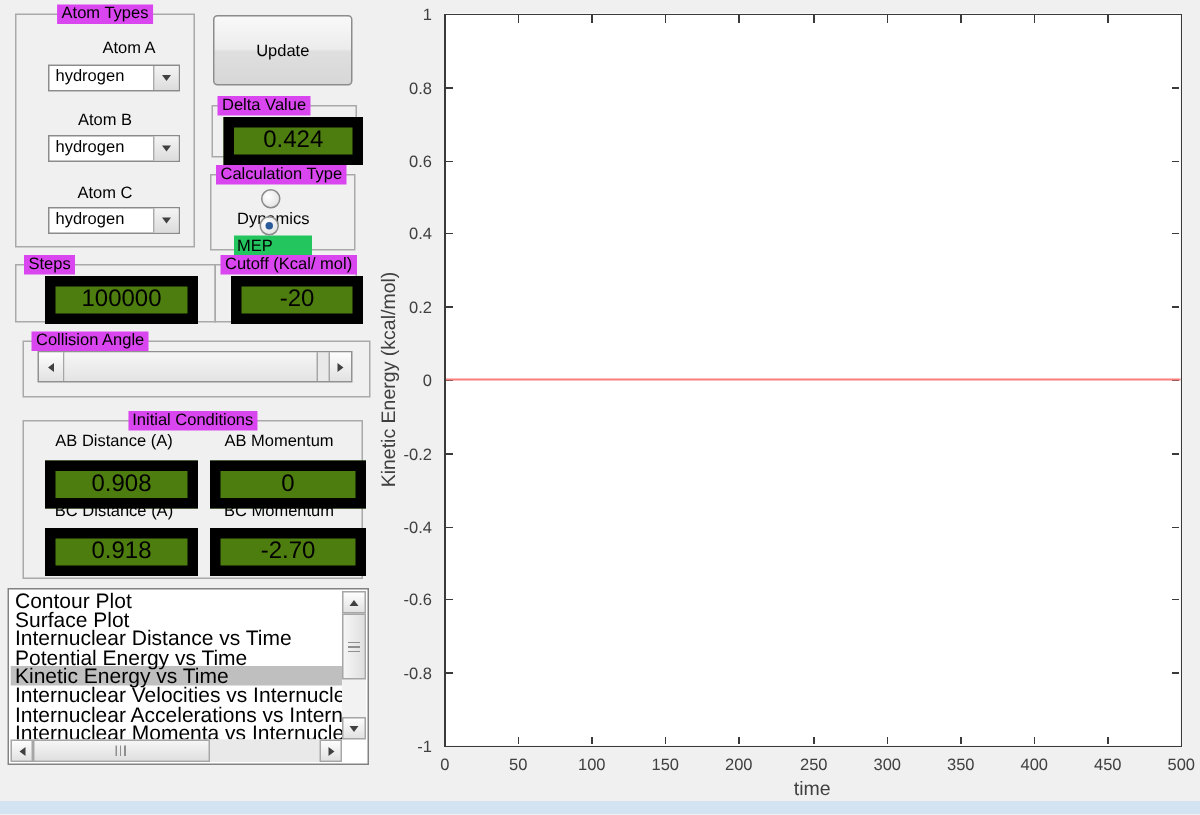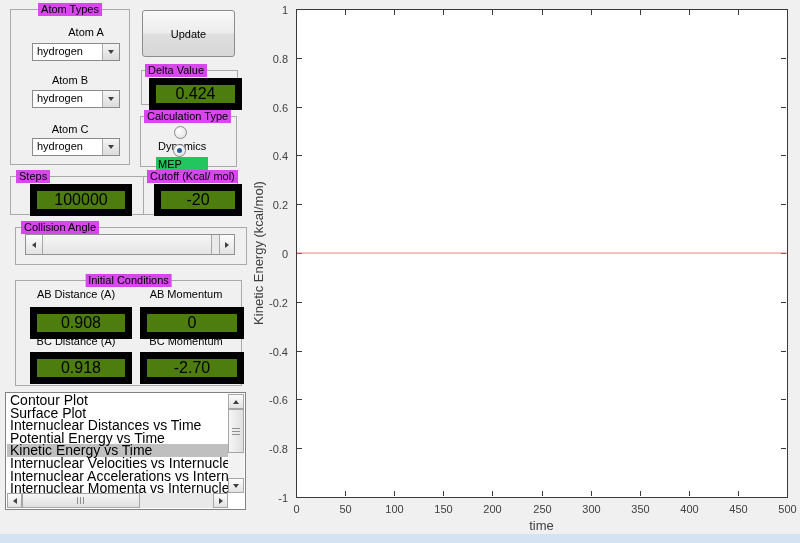--- a/index.html
+++ b/index.html
@@ -173,21 +173,21 @@
     <span class="lbl" style="left:5px;width:110px;top:54px;">BC Distance (A)</span>
     <span class="lbl" style="left:120px;width:100px;top:54px;">BC Momentum</span>
     <div class="tfield" style="left:14px;top:71px;width:88px;height:18px;">0.918</div>
     <div class="tfield" style="left:124px;top:71px;width:90px;height:18px;">-2.70</div>
   </div>
 
   <div id="listbox">
     <div id="list-items">
         <div class="list-item">Contour Plot</div>
         <div class="list-item">Surface Plot</div>
-        <div class="list-item">Internuclear Distances vs Time</div>
+        <div class="list-item">Internuclear Distance vs Time</div>
         <div class="list-item">Potential Energy vs Time</div>
         <div class="list-item selected">Kinetic Energy vs Time</div>
         <div class="list-item">Internuclear Velocities vs Internuclear Distance</div>
         <div class="list-item">Internuclear Accelerations vs Internuclear Dista</div>
         <div class="list-item">Internuclear Momenta vs Internuclear Distance</div>
       </div>
     <div class="vscroll">
       <div class="sb-btn vs-up">
         <span class="tri-up"></span>
       </div>

